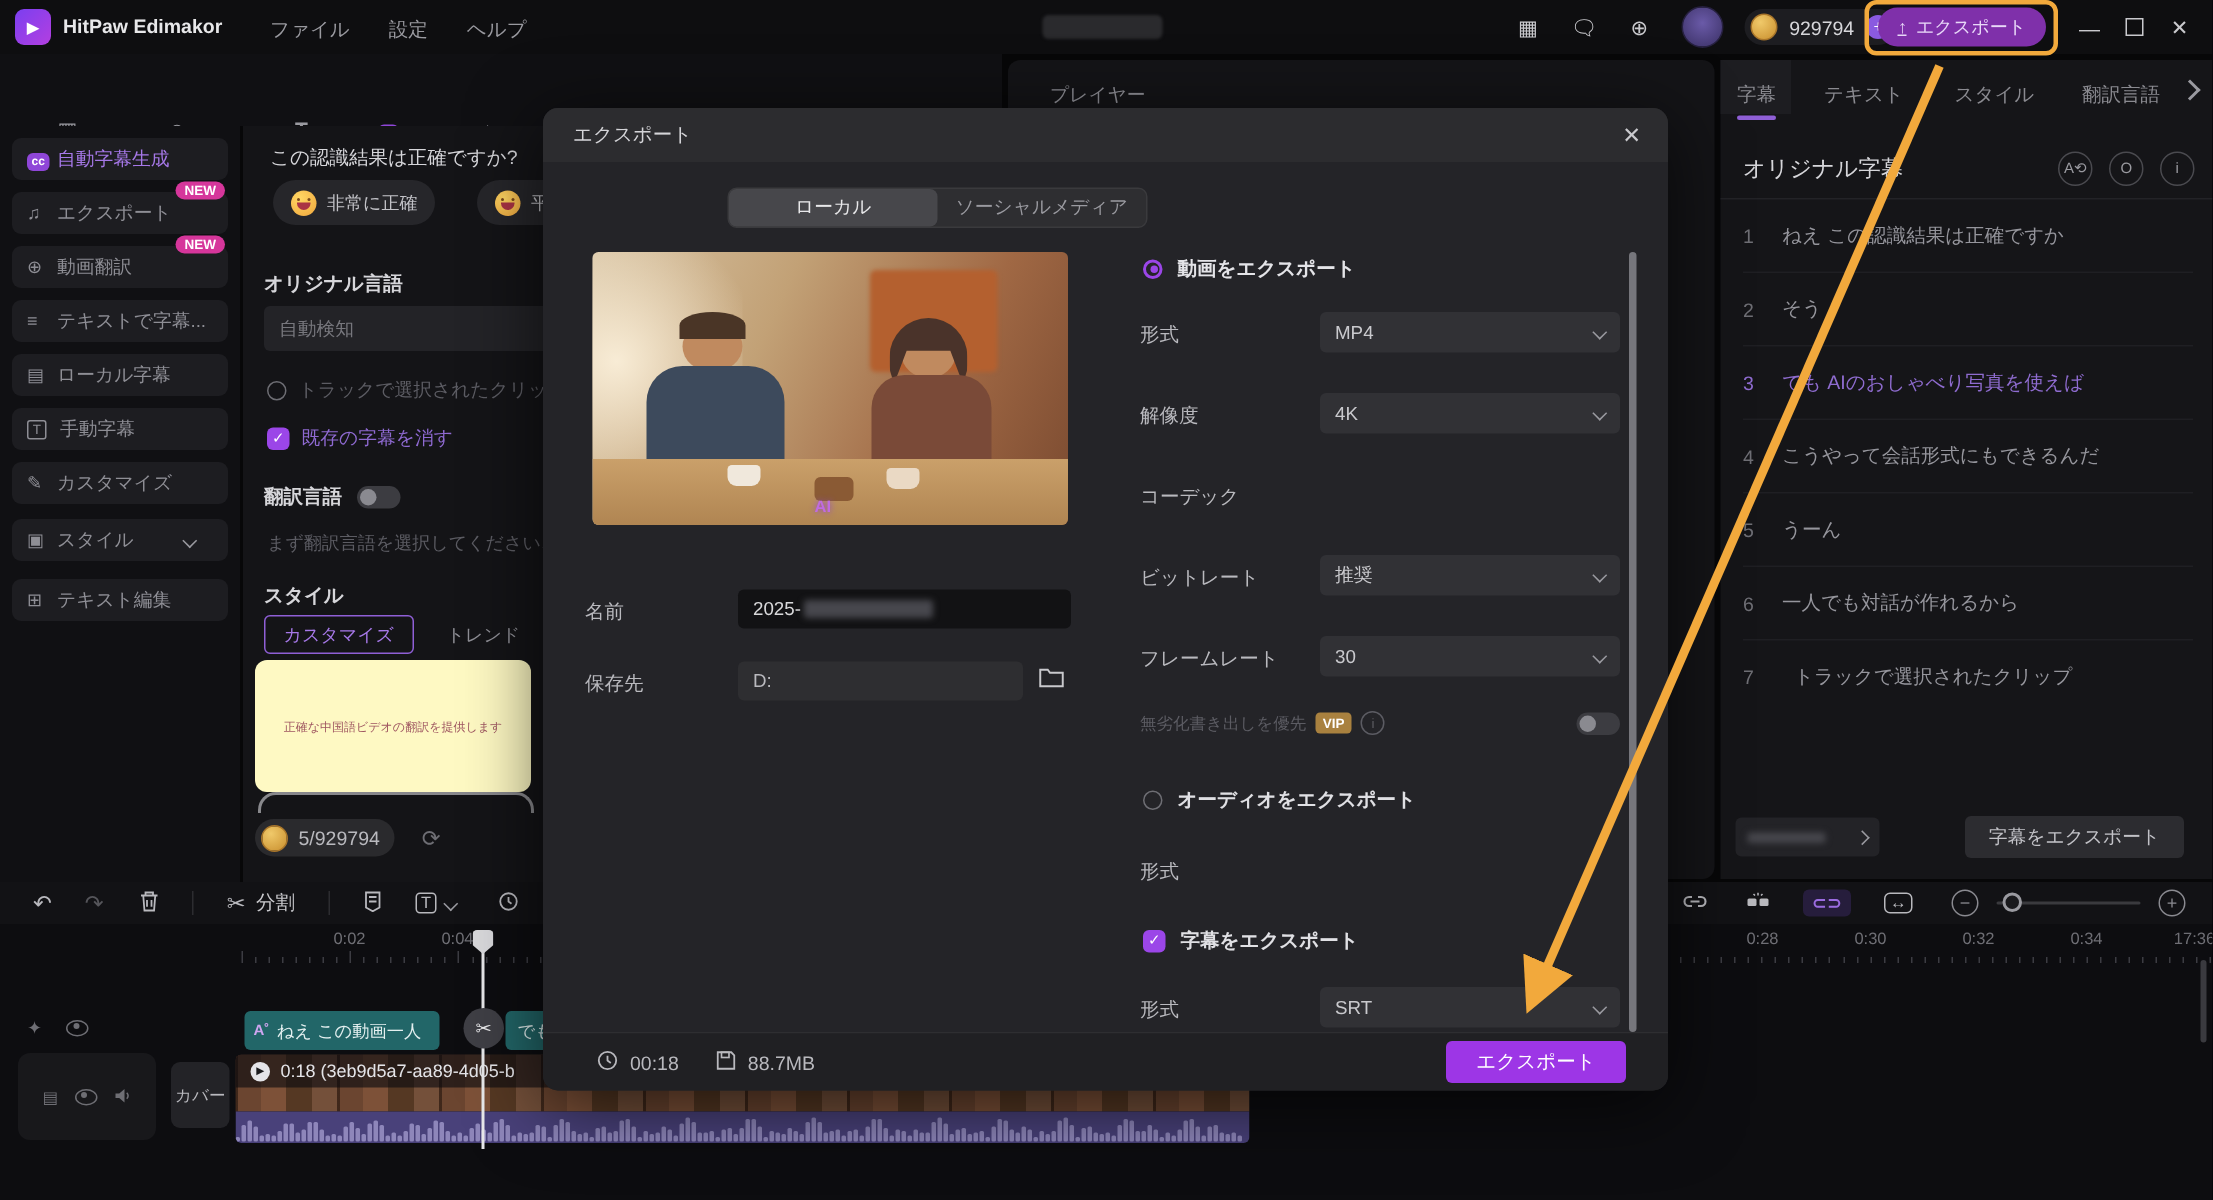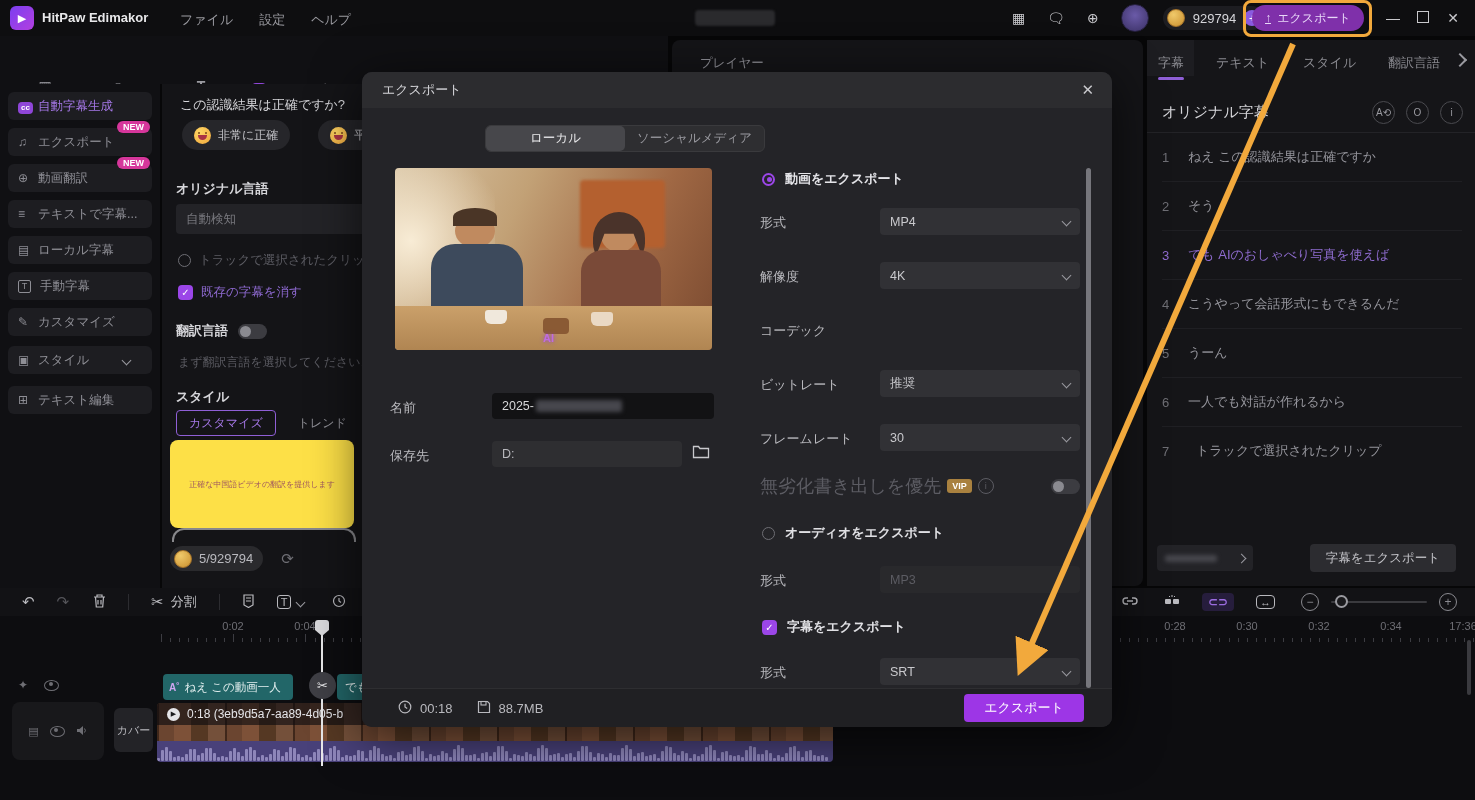--- a/index.html
+++ b/index.html
@@ -193,21 +193,21 @@
       </div>
     <div class="abs faint" style="left:16px;top:270px;font-size:12px;">まず翻訳言語を選択してください、</div>
     <div class="abs" style="left:14px;top:304px;font-weight:bold;color:#d6d6da;">スタイル</div>
     <div class="abs row" style="left:14px;top:326px;">
       <span class="styletab">
           <span>カスタマイズ</span>
         </span>
       <span class="dim" style="margin-left:22px;font-size:12px;"><span>トレンド</span></span>
       <span class="dim" style="margin-left:28px;font-size:12px;"><span>フ</span></span>
     </div>
-    <div class="abs" style="left:8px;top:356px;width:184px;height:88px;background:#fde047;border-radius:8px;display:flex;align-items:center;justify-content:center;">
+    <div class="abs" style="left:8px;top:356px;width:184px;height:88px;background:#fef9c3;border-radius:8px;display:flex;align-items:center;justify-content:center;">
       <span style="color:#9e5560;font-size:8px;">正確な中国語ビデオの翻訳を提供します</span>
     </div>
     <div class="abs" style="left:10px;top:444px;width:180px;height:12px;border:2px solid #88888c;border-bottom:none;border-radius:12px 12px 0 0;"></div>
     <div class="abs row" style="left:8px;top:462px;">
       <span class="row" style="background:#2a2a2d;border-radius:13px;height:25px;padding:0 10px 0 4px;">
         <span class="coin"></span>
         <span style="margin-left:7px;color:#b9b9be;">5/929794</span>
       </span>
       <span style="margin-left:18px;color:#6e6e74;font-size:15px;">⟳</span>
     </div>
@@ -739,34 +739,31 @@
         <span>推奨</span>
         <span class="chev"></span>
       </div>
     <span class="dlabel" style="top:358px;">フレームレート</span>
     <div class="dsel" style="top:352px;">
         <span>30</span>
         <span class="chev"></span>
       </div>
 
     <div class="abs row" style="left:398px;top:402px;width:320px;">
-      <span class="faint" style="font-size:18px;">無劣化書き出しを優先</span>
+      <span class="faint" style="font-size:11px;">無劣化書き出しを優先</span>
       <span class="vip">VIP</span>
       <span style="width:14px;height:14px;border-radius:50%;border:1.3px solid #5c5c63;color:#5c5c63;font-size:9px;display:inline-flex;align-items:center;justify-content:center;">i</span>
       <span class="toggle" style="margin-left:auto;"></span>
     </div>
 
     <div class="abs row" style="left:400px;top:452px;">
       <span class="radio"></span>
       <span style="margin-left:10px;font-weight:bold;color:#e0e0e4;">オーディオをエクスポート</span>
     </div>
     <span class="dlabel faint" style="top:500px;">形式</span>
-    <div class="dsel" style="top:494px;background:#29292c;color:#5c5c63;">
-        <span>MP3</span>
-      </div>
 
     <div class="abs row" style="left:400px;top:546px;">
       <span class="check">✓</span>
       <span style="margin-left:10px;font-weight:bold;color:#e0e0e4;">字幕をエクスポート</span>
     </div>
     <span class="dlabel" style="top:592px;">形式</span>
     <div class="dsel" style="top:586px;">
         <span>SRT</span>
         <span class="chev"></span>
       </div>

